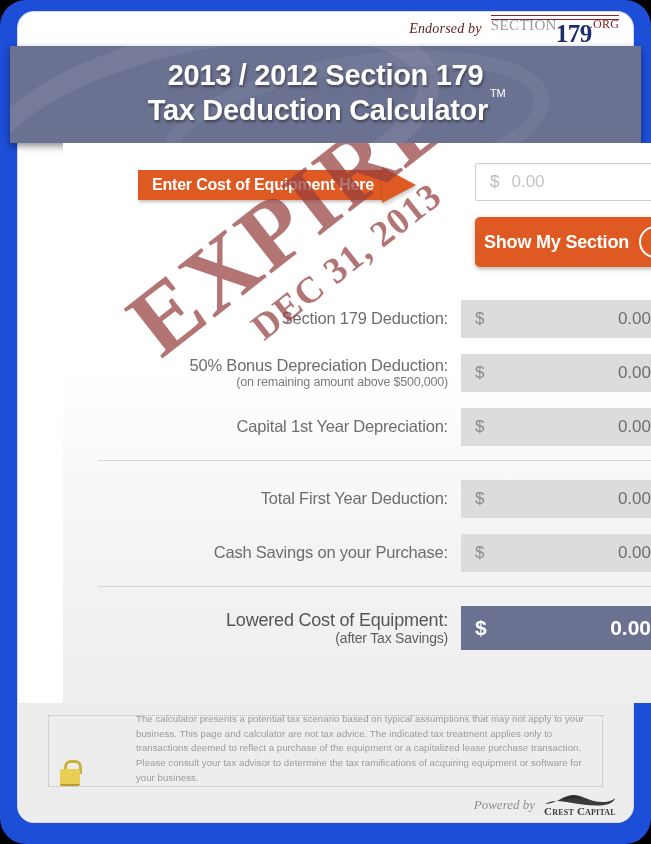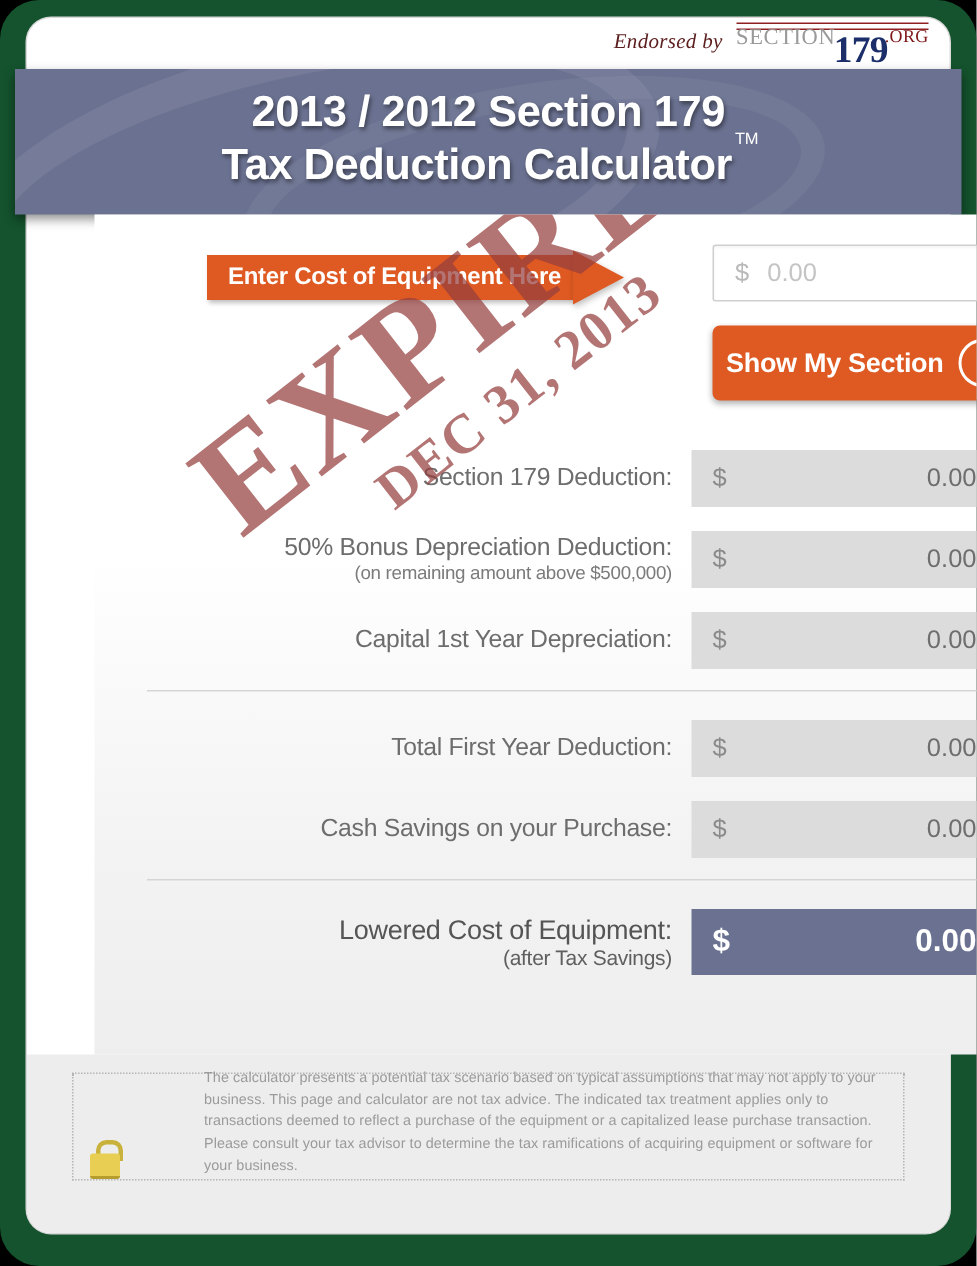--- a/index.html
+++ b/index.html
@@ -7,21 +7,21 @@
     width:651px;height:844px;
     background:#000000;
     font-family:"Liberation Sans", sans-serif;
     overflow:hidden;
     position:relative;
   }
 
   
   #frame{
     position:absolute;left:0;top:0;width:651px;height:844px;
-    background:#14532d;border-radius:26px;
+    background:#1d4ed8;border-radius:26px;
   }
 
   
   #card{
     position:absolute;left:18px;top:12px;width:615px;height:810px;
     background:#ffffff;border-radius:16px;
     box-shadow:0 0 0 1px #d8d8d8;
     overflow:visible;
   }
 
@@ -343,16 +343,28 @@
     </div>
 
     <div id="footer-area">
       <div id="disclaimer">
         <div id="lock-icon">
           <div class="shackle"></div>
           <div class="bodyb"></div>
         </div>
         <div id="disclaimer-text">The calculator presents a potential tax scenario based on typical assumptions that may not apply to your business. This page and calculator are not tax advice. The indicated tax treatment applies only to transactions deemed to reflect a purchase of the equipment or a capitalized lease purchase transaction. Please consult your tax advisor to determine the tax ramifications of acquiring equipment or software for your business.</div>
       </div>
+      <div id="powered">
+        <span id="powered-label">Powered by</span>
+        <span id="crest">
+          <span id="crest-swoosh">
+            <svg width="74" height="13" viewBox="0 0 74 13">
+              <path d="M2 11 C14 11 20 2 30 2 C40 2 46 9 60 9 C66 9 70 7 72 5 C71 10 64 12.5 54 12.5 C36 12.5 24 8 14 8 C8 8 4 9.5 2 11 Z" fill="#3a3a3a"></path>
+              <path d="M20 7 C24 4 27 2.5 30 2.5 C33 2.5 36 4.5 39 6.3 C34 5.2 29 4.8 24 6 Z" fill="#2a2a2a"></path>
+            </svg>
+          </span>
+          <span id="crest-text">Crest Capital</span>
+        </span>
+      </div>
     </div>
 
   </div>
 </div>
 
 </body></html>

